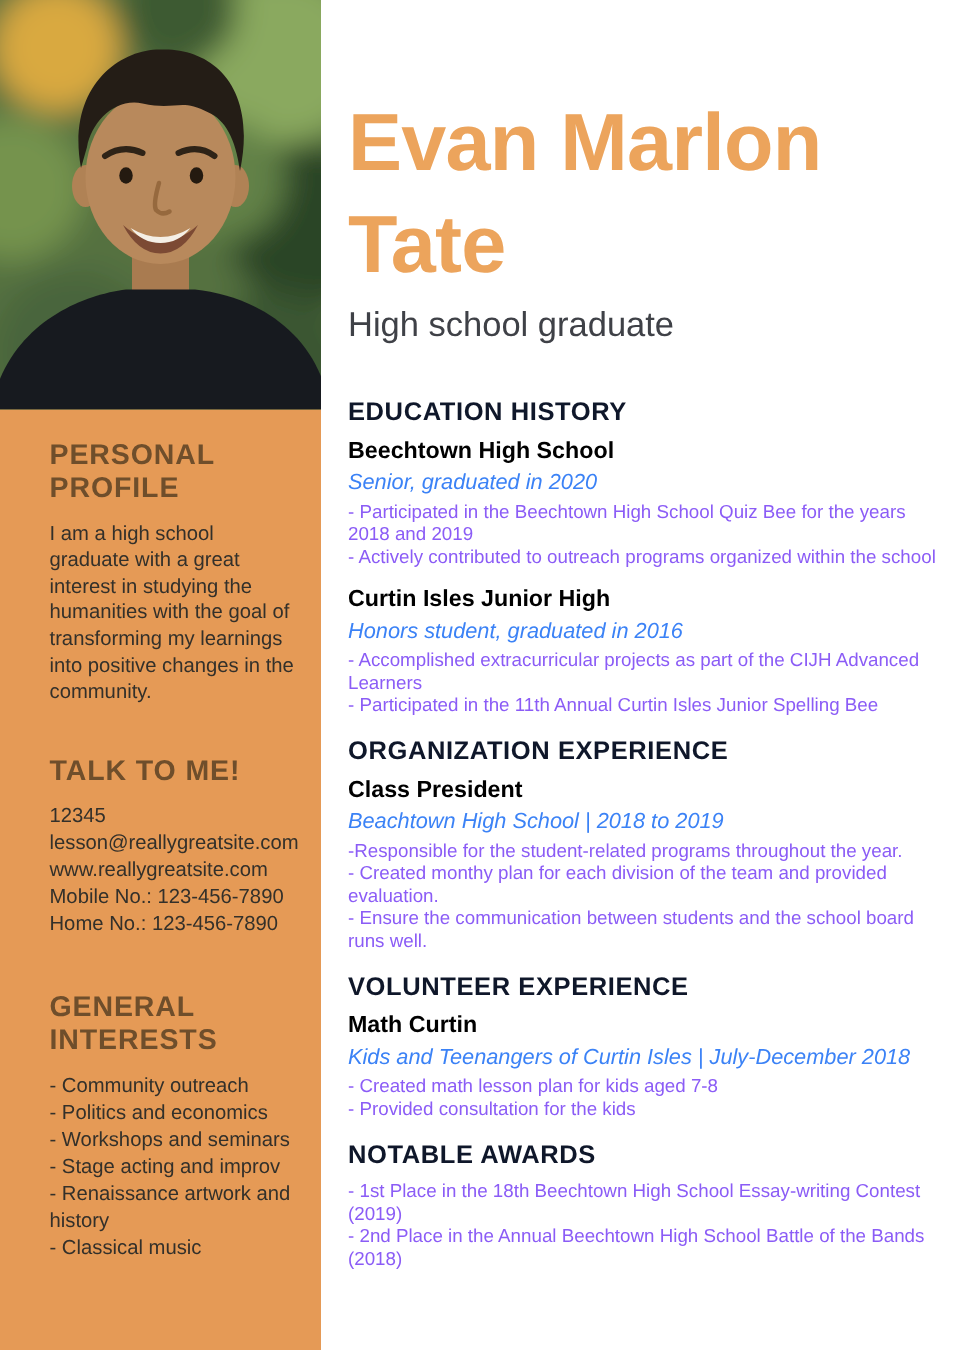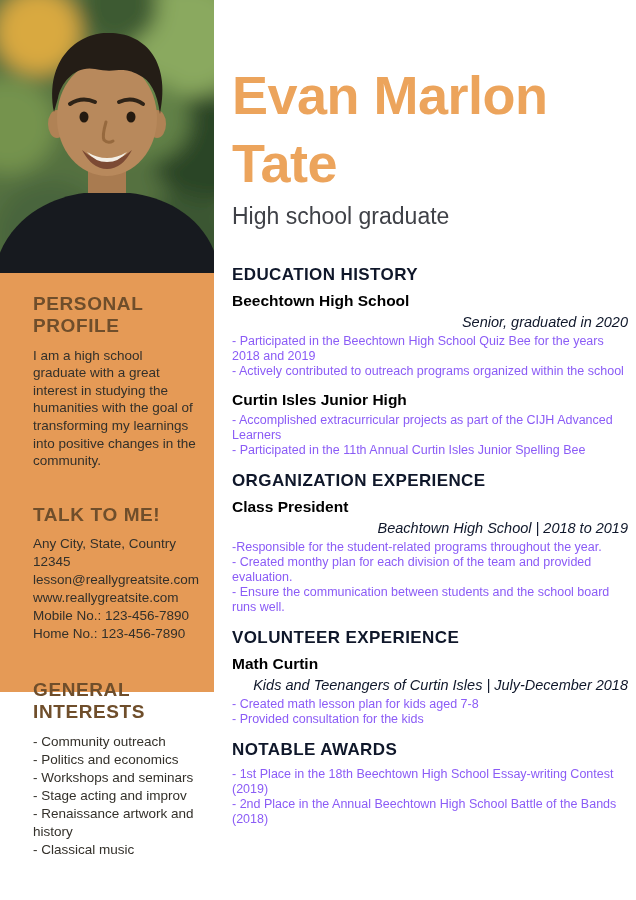--- a/index.html
+++ b/index.html
@@ -8,21 +8,21 @@
     position: relative;
     background: #ffffff;
     overflow: hidden;
     font-family: "Liberation Sans", sans-serif;
     -webkit-font-smoothing: antialiased;
   }
 
   
   .sidebar {
     position: absolute; left: 0; top: 0;
-    width: 214px; height: 692px;
+    width: 214px; height: 900px;
     background: #E59A56;
   }
   .photo {
     width: 214px; height: 273px;
     overflow: hidden; line-height: 0;
   }
   .side-content { padding: 20px 18px 0 33px; }
   .side-section h2 {
     margin: 0 0 9px 0;
     font-size: 19px; font-weight: 700;
@@ -70,23 +70,22 @@
   .entry { margin-bottom: 12px; }
   .e-head {
     margin: 0 0 5px 0;
     font-size: 15.5px; font-weight: 700;
     color: #000000;
     line-height: 17px;
   }
   .e-meta {
     margin: 0 0 4px 0;
     font-size: 14.5px; font-style: italic;
-    color: #0f172a;
+    color: #3b82f6;
     line-height: 16px;
-    text-align: right;
   }
   .bullet {
     font-size: 12.5px; line-height: 15px;
     color: #8b5cf6;
   }
 </style>
 </head>
 <body>
 
 <aside class="sidebar">
@@ -133,21 +132,20 @@
 
   <div class="side-content">
 
     <section class="side-section sec-profile">
       <h2>PERSONAL PROFILE</h2>
       <p class="side-text">I am a high school graduate with a great interest in studying the humanities with the goal of transforming my learnings into positive changes in the community.</p>
     </section>
 
     <section class="side-section sec-contact">
       <h2>TALK TO ME!</h2>
-      <div class="side-line">Any City, State, Country</div>
       <div class="side-line">12345</div>
       <div class="side-line">lesson@reallygreatsite.com</div>
       <div class="side-line">www.reallygreatsite.com</div>
       <div class="side-line">Mobile No.: 123-456-7890</div>
       <div class="side-line">Home No.: 123-456-7890</div>
     </section>
 
     <section class="side-section">
       <h2>GENERAL INTERESTS</h2>
       <div class="side-line">- Community outreach</div>
@@ -171,20 +169,21 @@
 
     <div class="entry">
       <h3 class="e-head">Beechtown High School</h3>
       <div class="e-meta">Senior, graduated in 2020</div>
       <div class="bullet">- Participated in the Beechtown High School Quiz Bee for the years 2018 and 2019</div>
       <div class="bullet">- Actively contributed to outreach programs organized within the school</div>
     </div>
 
     <div class="entry">
       <h3 class="e-head">Curtin Isles Junior High</h3>
+      <div class="e-meta">Honors student, graduated in 2016</div>
       <div class="bullet">- Accomplished extracurricular projects as part of the CIJH Advanced Learners</div>
       <div class="bullet">- Participated in the 11th Annual Curtin Isles Junior Spelling Bee</div>
     </div>
   </section>
 
   <section class="m-section">
     <h2 class="m-title">ORGANIZATION EXPERIENCE</h2>
 
     <div class="entry">
       <h3 class="e-head">Class President</h3>

